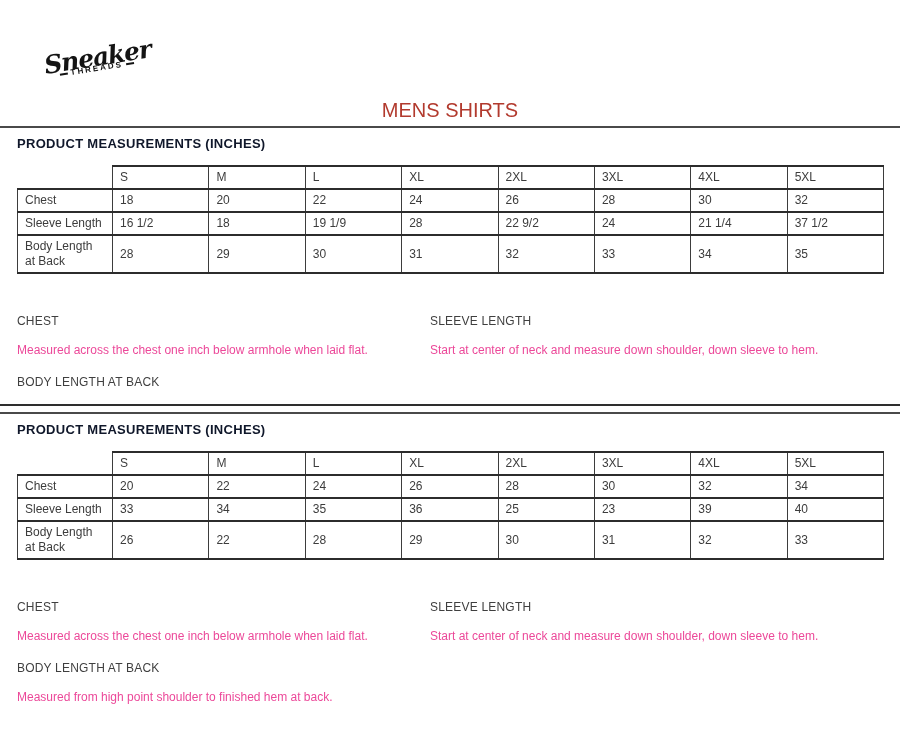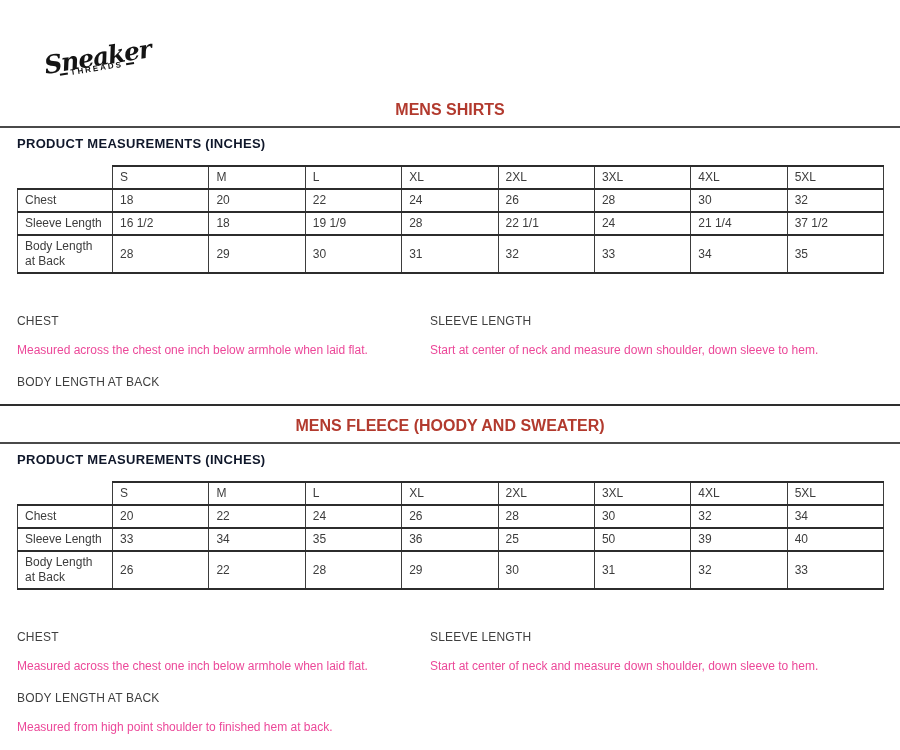--- a/index.html
+++ b/index.html
@@ -46,22 +46,22 @@
     width: 8px; height: 2px;
     background: #141414;
   }
 
   
   .page { padding-top: 100px; }
   .section-title {
     margin: 0;
     text-align: center;
     color: #b23a2e;
-    font-size: 16px;
-    font-weight: 700;
+    font-size: 20px;
+    font-weight: 400;
     line-height: 20px;
     letter-spacing: 0px;
   }
   .rule {
     height: 2px;
     background: #4a4a4a;
     border: none;
     margin: 6px 0 0 0;
   }
   .rule-dark { background: #2e2e2e; }
@@ -177,21 +177,21 @@
           <td>28</td>
           <td>30</td>
           <td>32</td>
         </tr>
         <tr>
           <td>Sleeve Length</td>
           <td>16 1/2</td>
           <td>18</td>
           <td>19 1/9</td>
           <td>28</td>
-          <td>22 1/1</td>
+          <td>22 9/2</td>
           <td>24</td>
           <td>21 1/4</td>
           <td>37 1/2</td>
         </tr>
         <tr>
           <td>Body Length at Back</td>
           <td>28</td>
           <td>29</td>
           <td>30</td>
           <td>31</td>
@@ -217,21 +217,20 @@
         <div class="def-block">
           <div class="def-term">SLEEVE LENGTH</div>
           <div class="def-desc">Start at center of neck and measure down shoulder, down sleeve to hem.</div>
         </div>
       </div>
     </div>
   </div>
 
   <div>
     <div class="rule rule-dark divider-top"></div>
-    <h1 class="section-title title-2">MENS FLEECE (HOODY AND SWEATER)</h1>
     <div class="rule"></div>
     <h2 class="subtitle">PRODUCT MEASUREMENTS (INCHES)</h2>
 
     <table class="size-table">
       <colgroup>
         <col class="label-col">
           <col>
           <col>
           <col>
           <col>
@@ -265,21 +264,21 @@
           <td>32</td>
           <td>34</td>
         </tr>
         <tr>
           <td>Sleeve Length</td>
           <td>33</td>
           <td>34</td>
           <td>35</td>
           <td>36</td>
           <td>25</td>
-          <td>50</td>
+          <td>23</td>
           <td>39</td>
           <td>40</td>
         </tr>
         <tr>
           <td>Body Length at Back</td>
           <td>26</td>
           <td>22</td>
           <td>28</td>
           <td>29</td>
           <td>30</td>

